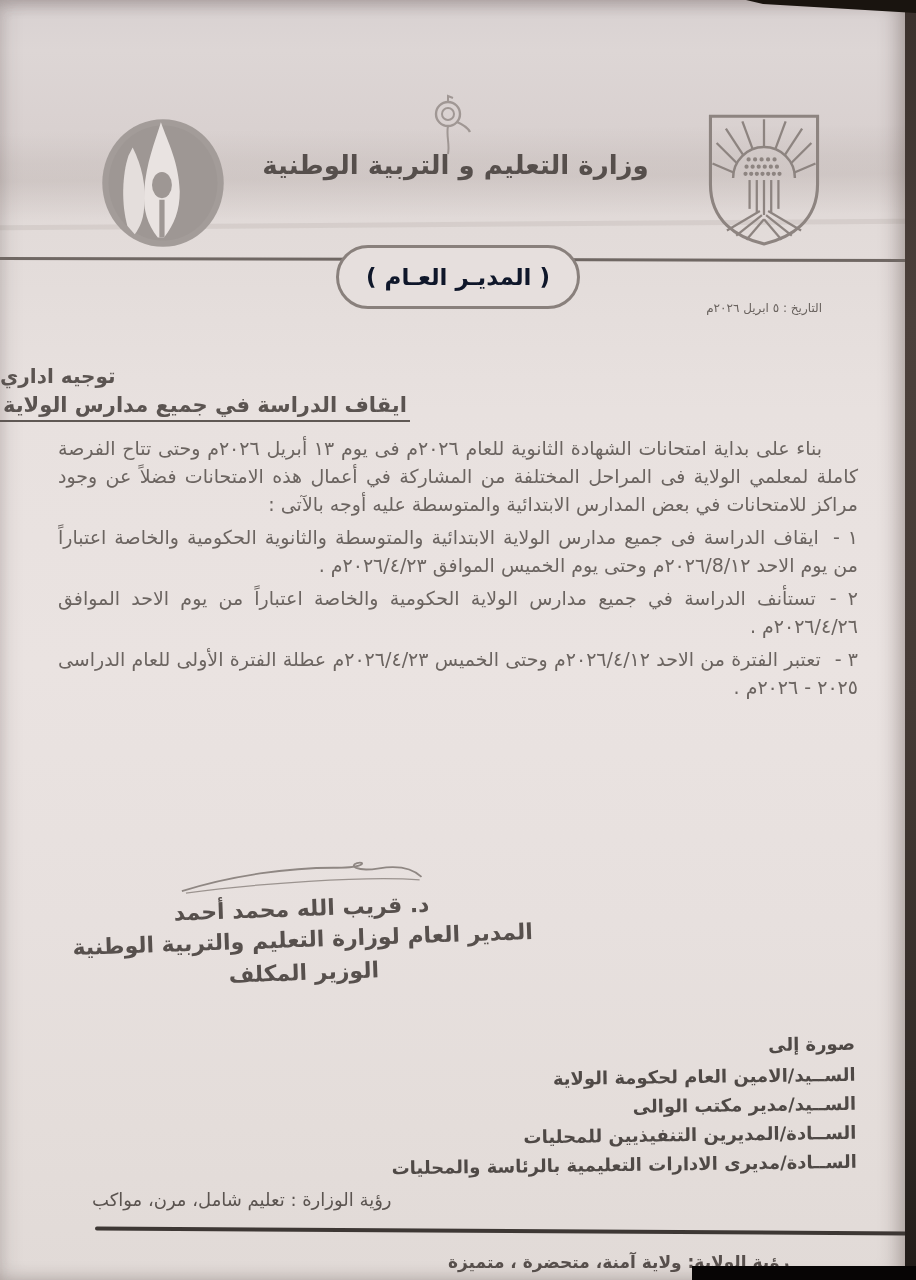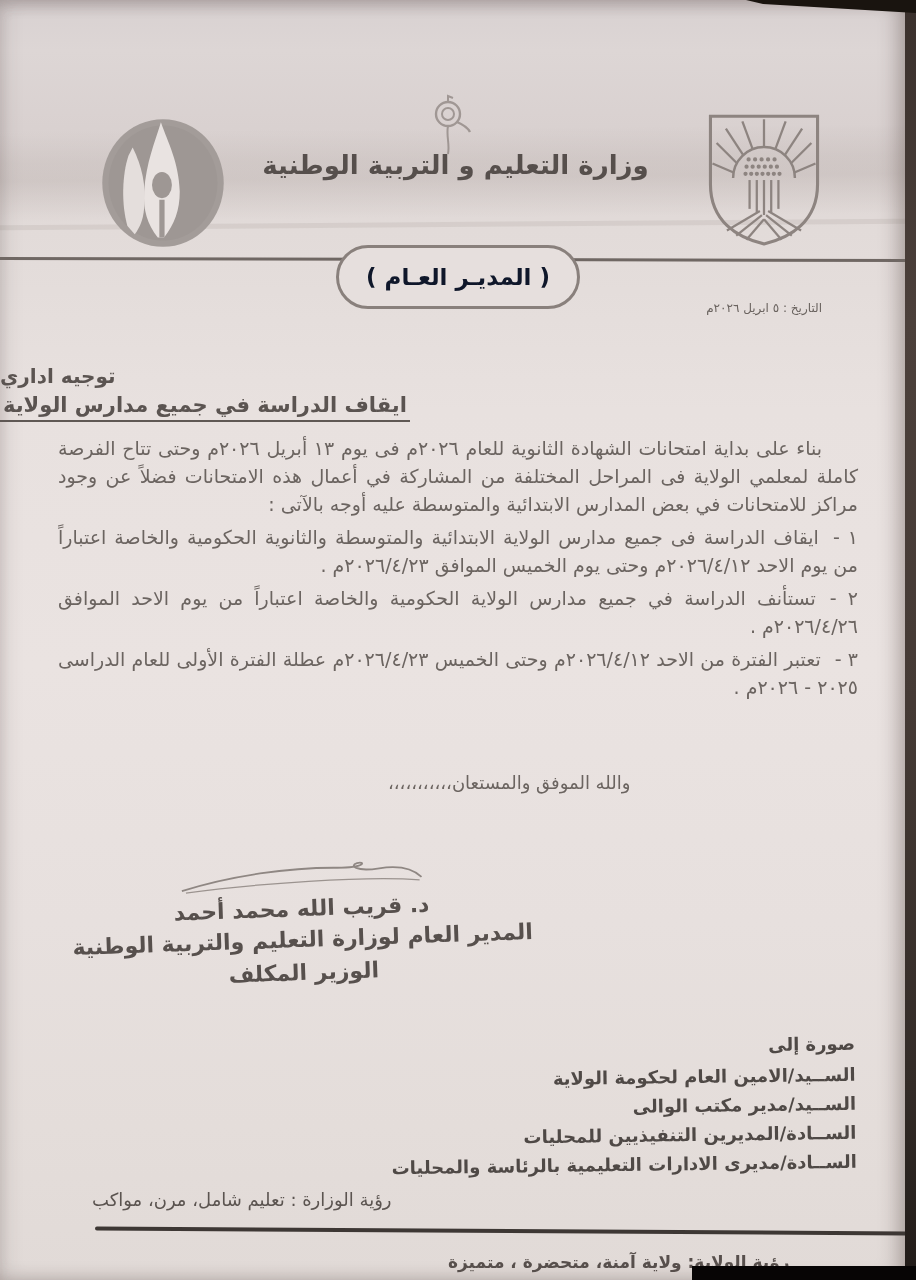--- a/index.html
+++ b/index.html
@@ -145,26 +145,25 @@
 
     <div class="date-line">التاريخ : ٥ ابريل ٢٠٢٦م</div>
 
     <div class="subject">
       <div class="subject-kind">توجيه اداري</div>
       <div><span class="subject-title">ايقاف الدراسة في جميع مدارس الولاية</span></div>
     </div>
 
     <div class="body-text">
       <p class="intro">بناء على بداية امتحانات الشهادة الثانوية للعام ٢٠٢٦م فى يوم ١٣ أبريل ٢٠٢٦م وحتى تتاح الفرصة كاملة لمعلمي الولاية فى المراحل المختلفة من المشاركة في أعمال هذه الامتحانات فضلاً عن وجود مراكز للامتحانات في بعض المدارس الابتدائية والمتوسطة عليه أوجه بالآتى :</p>
-      <p><span class="item-num">١ -</span><span>ايقاف الدراسة فى جميع مدارس الولاية الابتدائية والمتوسطة والثانوية الحكومية والخاصة اعتباراً من يوم الاحد ٢٠٢٦/٤/١٢م وحتى يوم الخميس الموافق ٢٠٢٦/٤/٢٣م .</span></p>
+      <p><span class="item-num">١ -</span><span>ايقاف الدراسة فى جميع مدارس الولاية الابتدائية والمتوسطة والثانوية الحكومية والخاصة اعتباراً من يوم الاحد ٢٠٢٦/8/١٢م وحتى يوم الخميس الموافق ٢٠٢٦/٤/٢٣م .</span></p>
       <p><span class="item-num">٢ -</span><span>تستأنف الدراسة في جميع مدارس الولاية الحكومية والخاصة اعتباراً من يوم الاحد الموافق ٢٠٢٦/٤/٢٦م .</span></p>
       <p><span class="item-num">٣ -</span><span>تعتبر الفترة من الاحد ٢٠٢٦/٤/١٢م وحتى الخميس ٢٠٢٦/٤/٢٣م عطلة الفترة الأولى للعام الدراسى ٢٠٢٥ - ٢٠٢٦م .</span></p>
     </div>
 
-    <div class="closing">والله الموفق والمستعان،،،،،،،،،،،</div>
 
     <div class="sig-block">
       <svg class="sig-squiggle" width="250" height="36" viewBox="0 0 250 36">
         <path d="M6,29 C55,15 115,9 162,11 C192,12 190,5 182,7 C174,9 180,16 204,13 C228,10 240,17 246,23" fill="none" stroke="#8f8783" stroke-width="1.8"></path>
         <path d="M10,31 C80,24 190,20 244,26" fill="none" stroke="#9b938f" stroke-width="1.3"></path>
       </svg>
       <div class="sig-name">د. قريب الله محمد أحمد</div>
       <div class="sig-title1">المدير العام لوزارة التعليم والتربية الوطنية</div>
       <div class="sig-title2">الوزير المكلف</div>
     </div>

